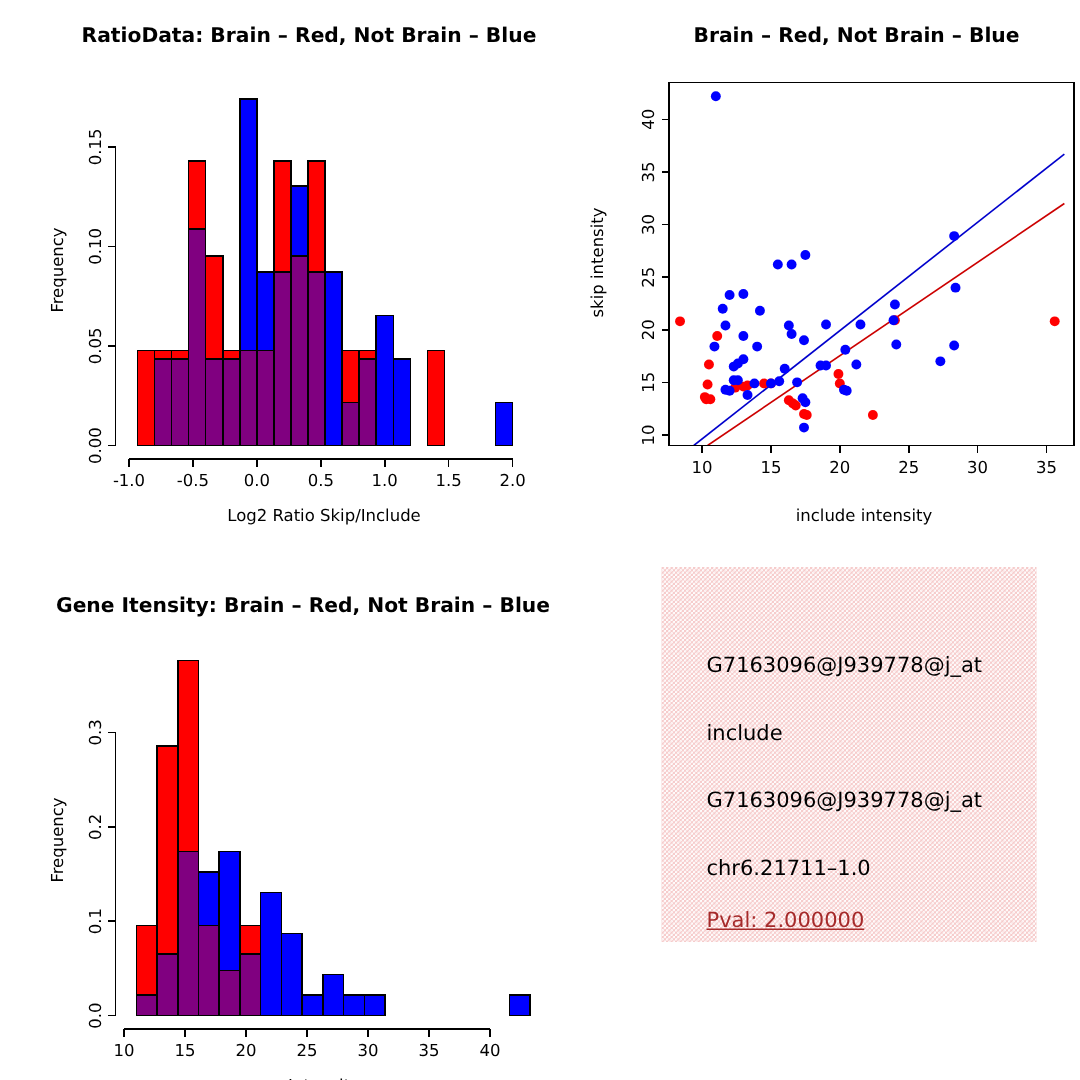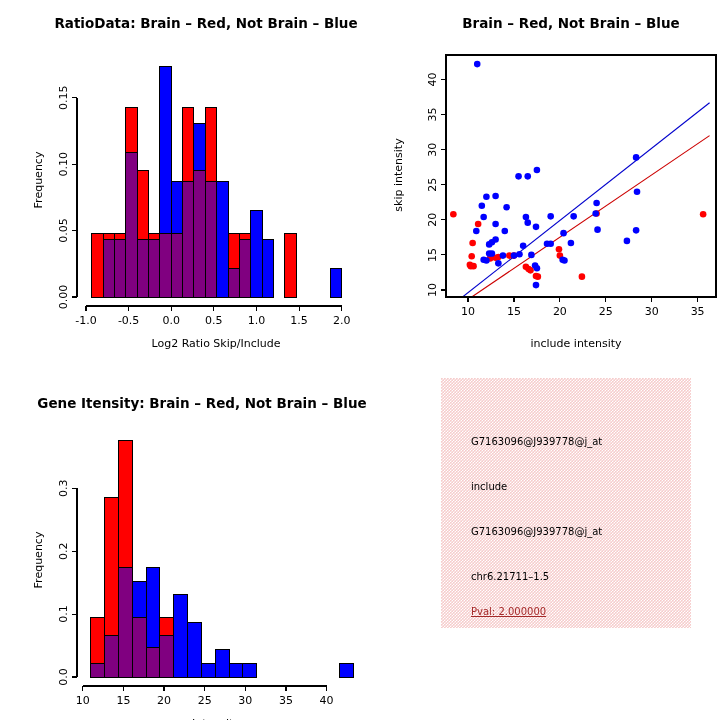--- a/index.html
+++ b/index.html
@@ -29,21 +29,21 @@
     background-color:#f6cccc;
     background-image:
       linear-gradient(45deg,#ffffff 25%,transparent 25%,transparent 75%,#ffffff 75%),
       linear-gradient(45deg,#ffffff 25%,transparent 25%,transparent 75%,#ffffff 75%);
     background-size:3px 3px;
     background-position:0 0,1.5px 1.5px;
   }
   .info-line{
     position:absolute;left:30px;
     font-family:"DejaVu Sans","Liberation Sans",sans-serif;
-    font-size:10px;color:#000;white-space:nowrap;
+    font-size:14px;color:#000;white-space:nowrap;
   }
   .info-line.pval{color:#a52a2a;text-decoration:underline;}
 </style>
 </head>
 <body>
 
 <div class="figure">
 
   <div class="panel" id="panel-ratio-hist">
     <svg viewBox="0 0 360 360">
@@ -280,18 +280,18 @@
           <text x="0" y="0" class="tick" text-anchor="middle" transform="translate(41,468.3157894736842) rotate(-90)">0.3</text>
         </g>
     </svg>
   </div>
 
   <div class="panel" id="panel-info">
     <div class="info-rect">
       <div class="info-line" style="top:58px">G7163096@J939778@j_at</div>
       <div class="info-line" style="top:103px">include</div>
       <div class="info-line" style="top:148px">G7163096@J939778@j_at</div>
-      <div class="info-line" style="top:193px">chr6.21711–1.5</div>
+      <div class="info-line" style="top:193px">chr6.21711–1.0</div>
       <div class="info-line pval" style="top:228px">Pval: 2.000000</div>
     </div>
   </div>
 
 </div>
 
 </body></html>

